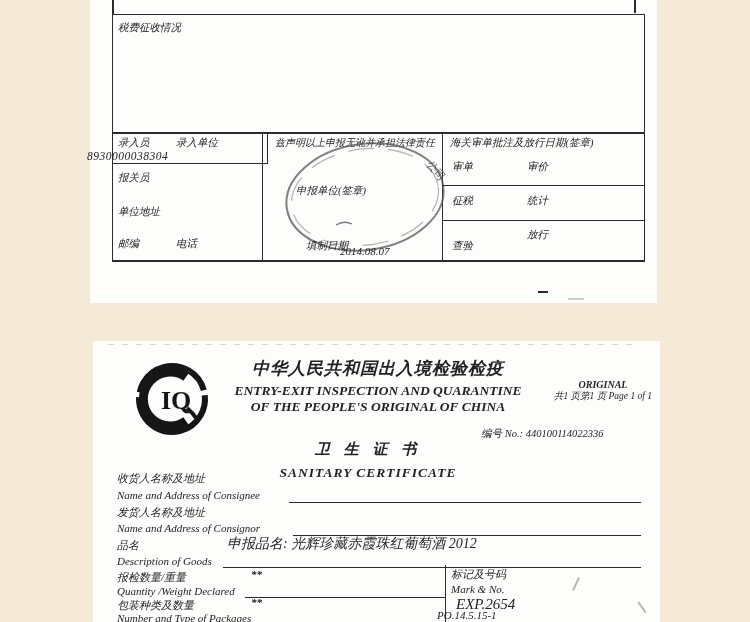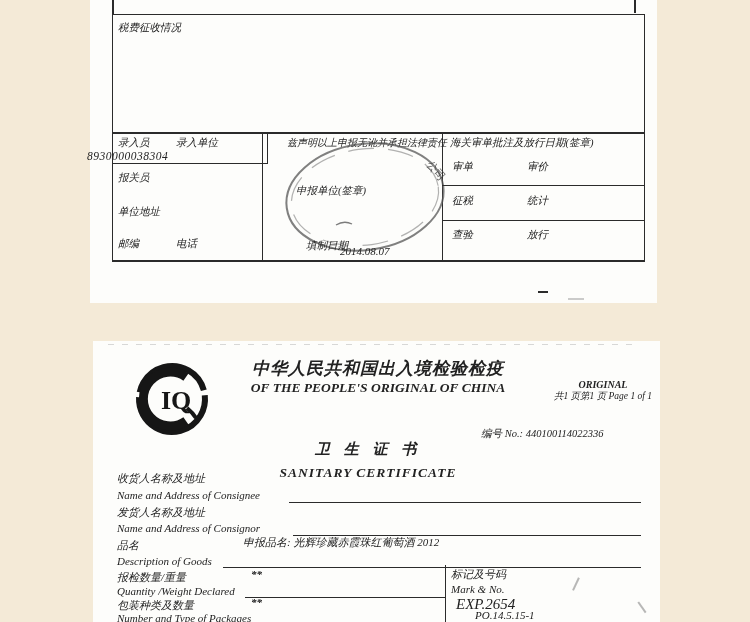--- a/index.html
+++ b/index.html
@@ -36,61 +36,62 @@
       <div style="position:absolute;left:0;top:117px;width:154px;height:31px;border-right:1.5px solid #2b2b2b;border-bottom:1.5px solid #2b2b2b;"></div>
 
       <div class="t it" style="left:5px;top:121px;font-size:10.5px;">录入员</div>
       <div class="t it" style="left:63px;top:121px;font-size:10.5px;">录入单位</div>
       <div class="t" style="left:-26px;top:135px;font-size:11.5px;letter-spacing:.5px;">8930000038304</div>
       <div class="t it" style="left:5px;top:156px;font-size:10.5px;">报关员</div>
       <div class="t it" style="left:5px;top:190px;font-size:10.5px;">单位地址</div>
       <div class="t it" style="left:5px;top:222px;font-size:10.5px;">邮编</div>
       <div class="t it" style="left:63px;top:222px;font-size:10.5px;">电话</div>
 
-      <div class="t it center" style="left:164px;top:121px;width:180px;font-size:10px;">兹声明以上申报无讹并承担法律责任</div>
+      <div class="t it center" style="left:152px;top:121px;width:180px;font-size:10px;">兹声明以上申报无讹并承担法律责任</div>
 
       <svg style="left:135px;top:112px;" width="240" height="130" viewBox="0 0 240 130">
         <ellipse cx="117" cy="70" rx="79" ry="53" fill="none" stroke="#555" stroke-width="2" opacity="0.75" transform="rotate(-8 117 70)"></ellipse>
         <ellipse cx="117" cy="70" rx="74" ry="48" fill="none" stroke="#666" stroke-width="1.2" opacity="0.5" stroke-dasharray="26 14" transform="rotate(-8 117 70)"></ellipse>
         <text x="178" y="38" font-size="11" fill="#444" opacity="0.85" transform="rotate(48 178 38)">公司</text>
         <path d="M88 98 q8 -5 16 -1" stroke="#444" stroke-width="1.3" fill="none" opacity="0.7"></path>
       </svg>
 
       <div class="t it" style="left:183px;top:169px;font-size:10.5px;">申报单位(签章)</div>
       <div class="t it" style="left:193px;top:224px;font-size:10.5px;">填制日期</div>
       <div class="t" style="left:227px;top:230px;font-size:11px;">2014.08.07</div>
 
       <div class="t it" style="left:337px;top:121px;font-size:10.5px;">海关审单批注及放行日期(签章)</div>
       <div class="t it" style="left:339px;top:145px;font-size:10.5px;">审单</div>
       <div class="t it" style="left:414px;top:145px;font-size:10.5px;">审价</div>
       <div class="hline" style="left:329px;top:170px;width:202px;height:1.3px;"></div>
       <div class="t it" style="left:339px;top:179px;font-size:10.5px;">征税</div>
       <div class="t it" style="left:414px;top:179px;font-size:10.5px;">统计</div>
       <div class="hline" style="left:329px;top:205px;width:202px;height:1.3px;"></div>
-      <div class="t it" style="left:339px;top:213px;font-size:10.5px;">查验</div>
+      <div class="t it" style="left:339px;top:224px;font-size:10.5px;">查验</div>
       <div class="t it" style="left:414px;top:213px;font-size:10.5px;">放行</div>
     </div>
 
     <div class="hline" style="left:448px;top:291px;width:10px;height:2px;"></div>
     <div class="hline faint" style="left:478px;top:298px;width:16px;height:1.5px;opacity:.5;"></div>
   </div>
 
   <div class="paper" style="left:93px;top:341px;width:567px;height:281px;overflow:hidden;">
 
     <div style="position:absolute;left:15px;top:3px;width:530px;height:1px;background:repeating-linear-gradient(90deg,#aaa 0 6px,transparent 6px 14px);opacity:.45;"></div>
 
     <svg style="left:41px;top:20px;" width="76" height="76" viewBox="0 0 76 76">
       <circle cx="38" cy="38" r="33" fill="none" stroke="#161616" stroke-width="6" stroke-dasharray="88 5 88 5" transform="rotate(30 38 38)"></circle>
       <path d="M 52 16 A 27 27 0 1 0 52 60" fill="none" stroke="#161616" stroke-width="9"></path>
       <text x="27" y="48" font-size="26" font-weight="bold" font-family="'Liberation Serif',serif" fill="#161616">IQ</text>
       <path d="M 53 47 q 6 5 9 10" stroke="#161616" stroke-width="4" fill="none"></path>
     </svg>
 
     <div class="t center" style="left:120px;top:16px;width:330px;">
       <div class="b" style="font-size:17px;letter-spacing:1px;">中华人民共和国出入境检验检疫</div>
+      <div class="b" style="font-size:13.5px;margin-top:3px;">ENTRY-EXIT INSPECTION AND QUARANTINE</div>
       <div class="b" style="font-size:13.5px;">OF THE PEOPLE'S ORIGINAL OF CHINA</div>
     </div>
 
     <div class="t center" style="left:455px;top:22px;width:110px;">
       <div class="b" style="font-size:10px;margin-top:16px;">ORIGINAL</div>
       <div style="font-size:9.5px;margin-top:0;">共1 页第1 页 Page 1 of 1</div>
     </div>
 
     <div class="t center" style="left:135px;top:80px;width:280px;">
       <div class="b" style="font-size:15px;letter-spacing:5px;margin-top:19px;">卫 生 证 书</div>
@@ -104,36 +105,36 @@
 
     <div class="t" style="left:24px;top:130px;font-size:11px;">收货人名称及地址</div>
     <div class="t" style="left:24px;top:148px;font-size:11px;">Name and Address of Consignee</div>
     <div class="hline" style="left:196px;top:161px;width:352px;height:1px;"></div>
 
     <div class="t" style="left:24px;top:164px;font-size:11px;">发货人名称及地址</div>
     <div class="t" style="left:24px;top:181px;font-size:11px;">Name and Address of Consignor</div>
     <div class="hline" style="left:200px;top:194px;width:348px;height:1px;"></div>
 
     <div class="t" style="left:24px;top:197px;font-size:11px;">品名</div>
-    <div class="t" style="left:150px;top:194px;font-size:11px;text-align:right;">申报品名: 光辉珍藏赤霞珠红葡萄酒 2012</div>
+    <div class="t" style="left:134px;top:194px;font-size:14px;text-align:right;">申报品名: 光辉珍藏赤霞珠红葡萄酒 2012</div>
     <div class="t" style="left:24px;top:214px;font-size:11px;">Description of Goods</div>
     <div class="hline" style="left:130px;top:226px;width:418px;height:1px;"></div>
 
     <div class="t" style="left:24px;top:229px;font-size:11px;">报检数量/重量</div>
     <div class="t b" style="left:158px;top:227px;font-size:11px;">**</div>
     <div class="t" style="left:24px;top:244px;font-size:11px;">Quantity /Weight Declared</div>
     <div class="hline" style="left:152px;top:256px;width:200px;height:1px;"></div>
 
     <div class="t" style="left:24px;top:257px;font-size:11px;">包装种类及数量</div>
     <div class="t b" style="left:158px;top:255px;font-size:11px;">**</div>
     <div class="t" style="left:24px;top:271px;font-size:11px;">Number and Type of Packages</div>
 
     <div class="vline" style="left:352px;top:224px;width:1.2px;height:57px;"></div>
     <div class="t" style="left:358px;top:226px;font-size:11px;">标记及号码</div>
     <div class="t" style="left:358px;top:242px;font-size:11px;">Mark &amp; No.</div>
     <div class="t" style="left:363px;top:255px;font-size:15px;">EXP.2654</div>
-    <div class="t" style="left:382px;top:268px;font-size:11px;">PO.14.5.15-1</div>
+    <div class="t" style="left:344px;top:268px;font-size:11px;">PO.14.5.15-1</div>
 
     <div style="position:absolute;left:482px;top:236px;width:1.5px;height:14px;background:#888;transform:rotate(25deg);opacity:.6;"></div>
     <div style="position:absolute;left:548px;top:260px;width:1.5px;height:13px;background:#888;transform:rotate(-35deg);opacity:.6;"></div>
   </div>
 
 </div>
 
 </body></html>

